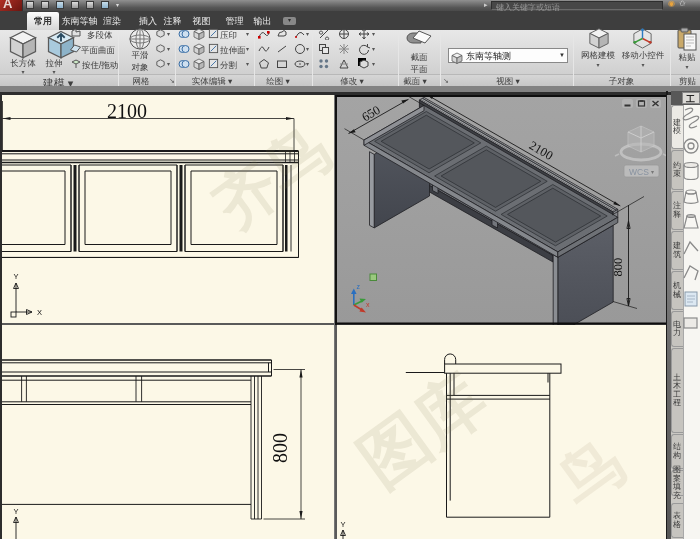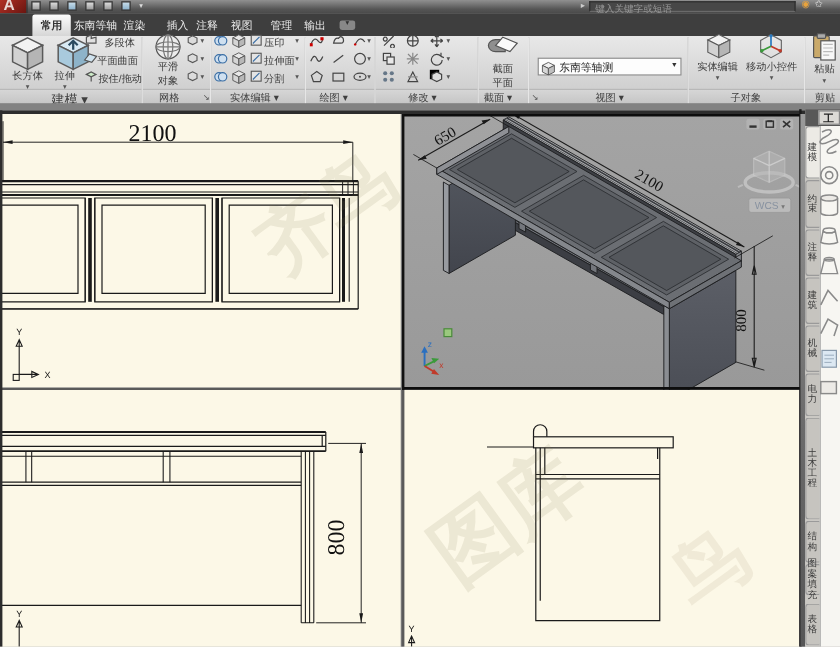--- a/index.html
+++ b/index.html
@@ -233,21 +233,21 @@
         </svg></span>
       <span style="position:absolute;left:17px;top:1px;font-size:9px;color:#222;">东南等轴测</span>
       <span style="position:absolute;right:2px;top:3px;font-size:6px;color:#333;">▼</span>
     </div>
 <div class="abs ribbtn" style="left:492px;top:46px;width:32px;font-size:8.5px;color:#3f3f3f;">视图 ▾</div>
 <svg class="abs" style="left:588px;top:-3px" width="22" height="22" viewBox="0 0 24 24">
       <polygon points="12,2 22,7 12,12 2,7" fill="#f2f2f2" stroke="#5a5a5a" stroke-width="1"></polygon>
       <polygon points="2,7 12,12 12,23 2,18" fill="#d2d2d2" stroke="#5a5a5a" stroke-width="1"></polygon>
       <polygon points="12,12 22,7 22,18 12,23" fill="#b5b5b5" stroke="#5a5a5a" stroke-width="1"></polygon>
     </svg>
-<div class="abs ribbtn" style="left:573px;top:20px;width:50px;font-size:8.5px;">实体编辑</div>
+<div class="abs ribbtn" style="left:573px;top:20px;width:50px;font-size:8.5px;">网格建模</div>
 <div class="abs ribbtn" style="left:573px;top:31px;width:50px;font-size:6px;color:#555;">▾</div>
 <svg class="abs" style="left:631px;top:-3px" width="23" height="23" viewBox="0 0 24 24">
       <polygon points="12,2 21,7 21,17 12,22 3,17 3,7" fill="none" stroke="#666"></polygon>
       <path d="M12,12 L12,3" stroke="#2a7ac0" stroke-width="1.5"></path>
       <path d="M12,12 L20,16" stroke="#c03a2a" stroke-width="1.5"></path>
       <path d="M12,12 L4,16" stroke="#3a9a3a" stroke-width="1.5"></path>
       <circle cx="12" cy="3" r="1.5" fill="#2a7ac0"></circle>
       <circle cx="20" cy="16" r="1.5" fill="#c03a2a"></circle>
       <circle cx="4" cy="16" r="1.5" fill="#3a9a3a"></circle>
     </svg>

